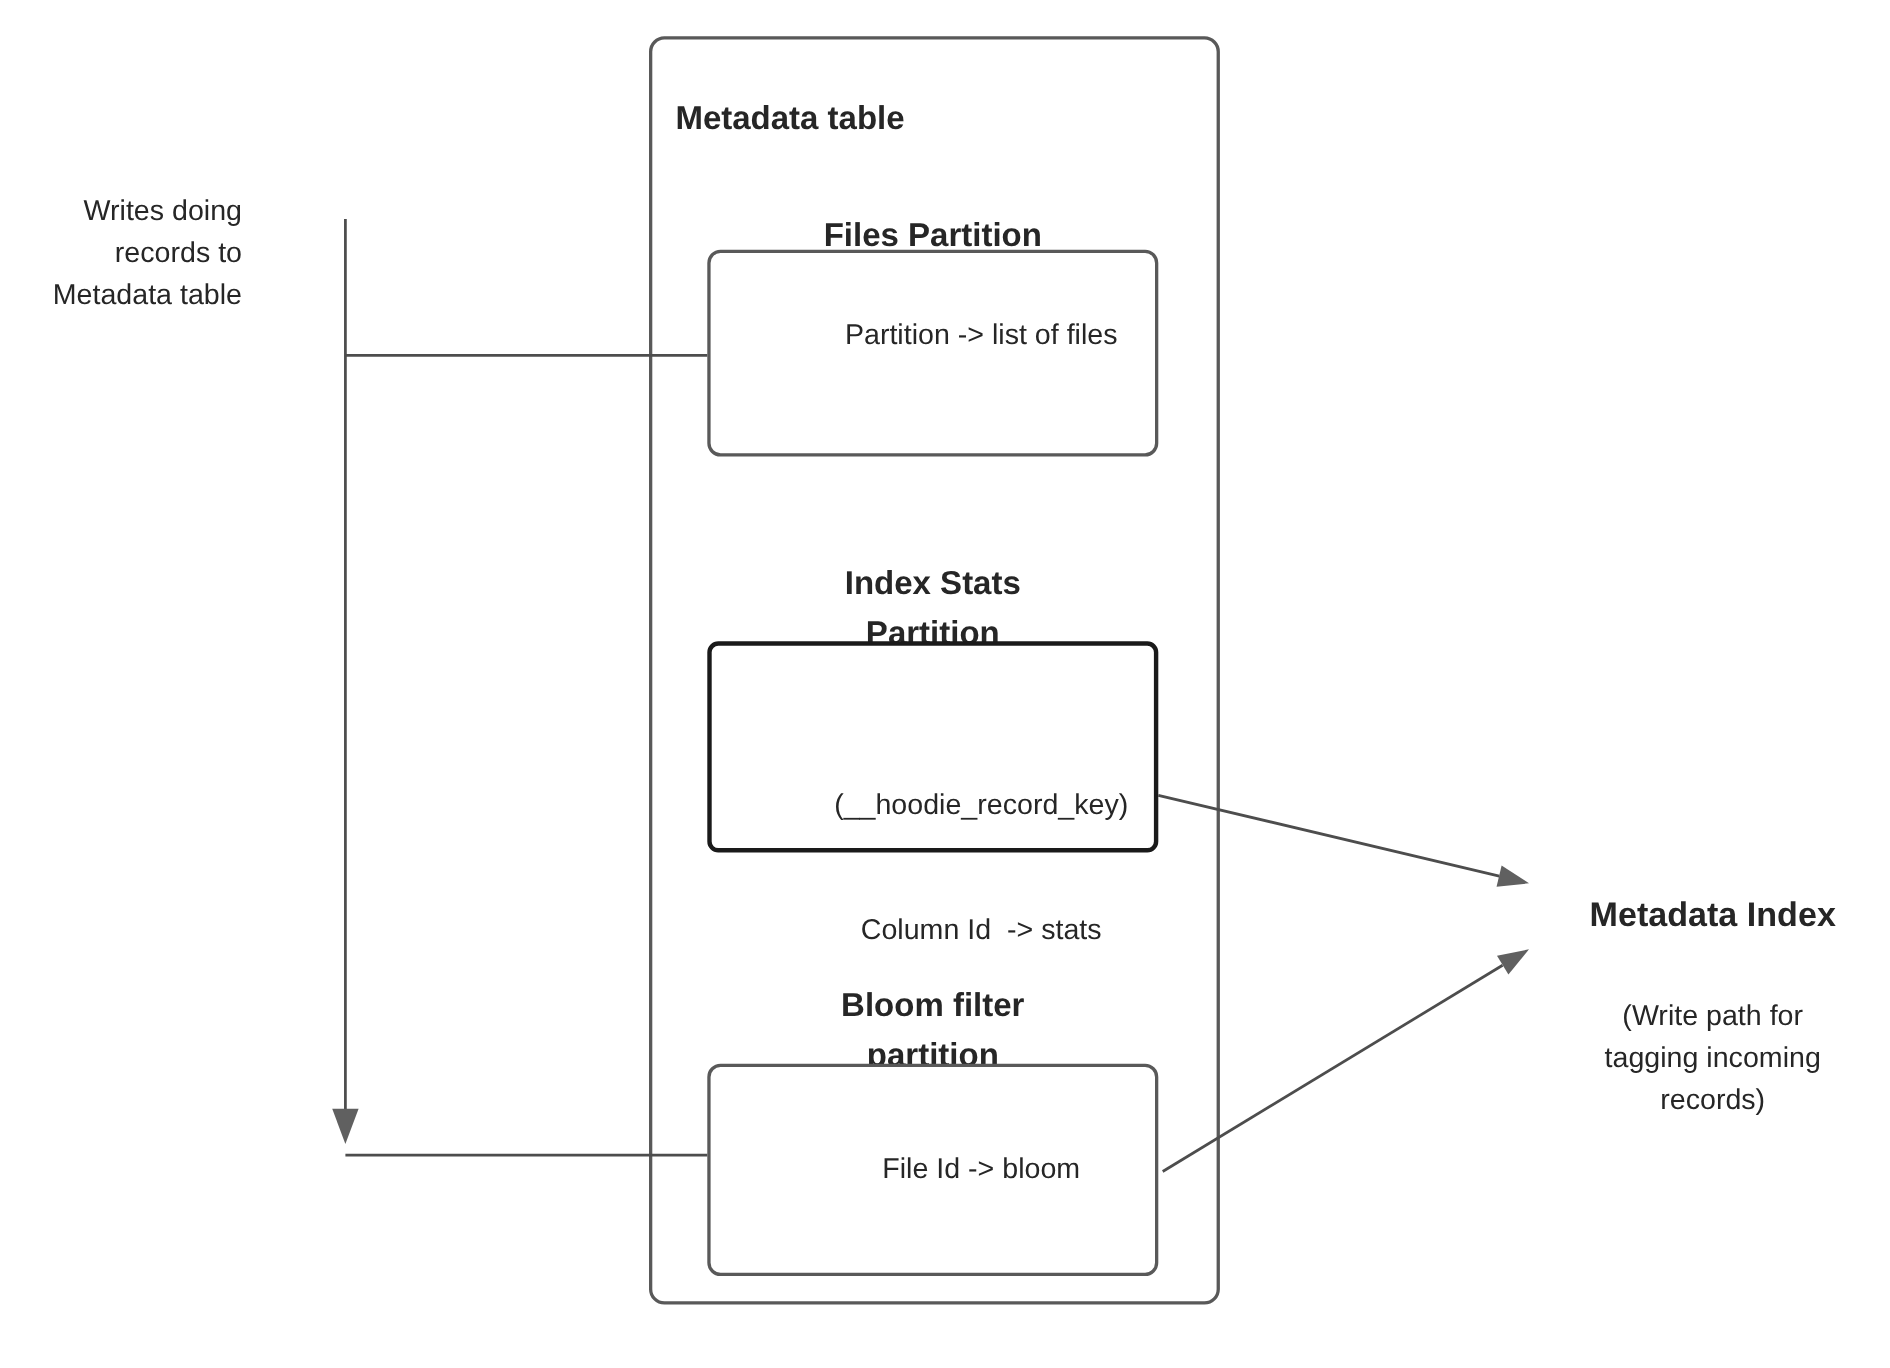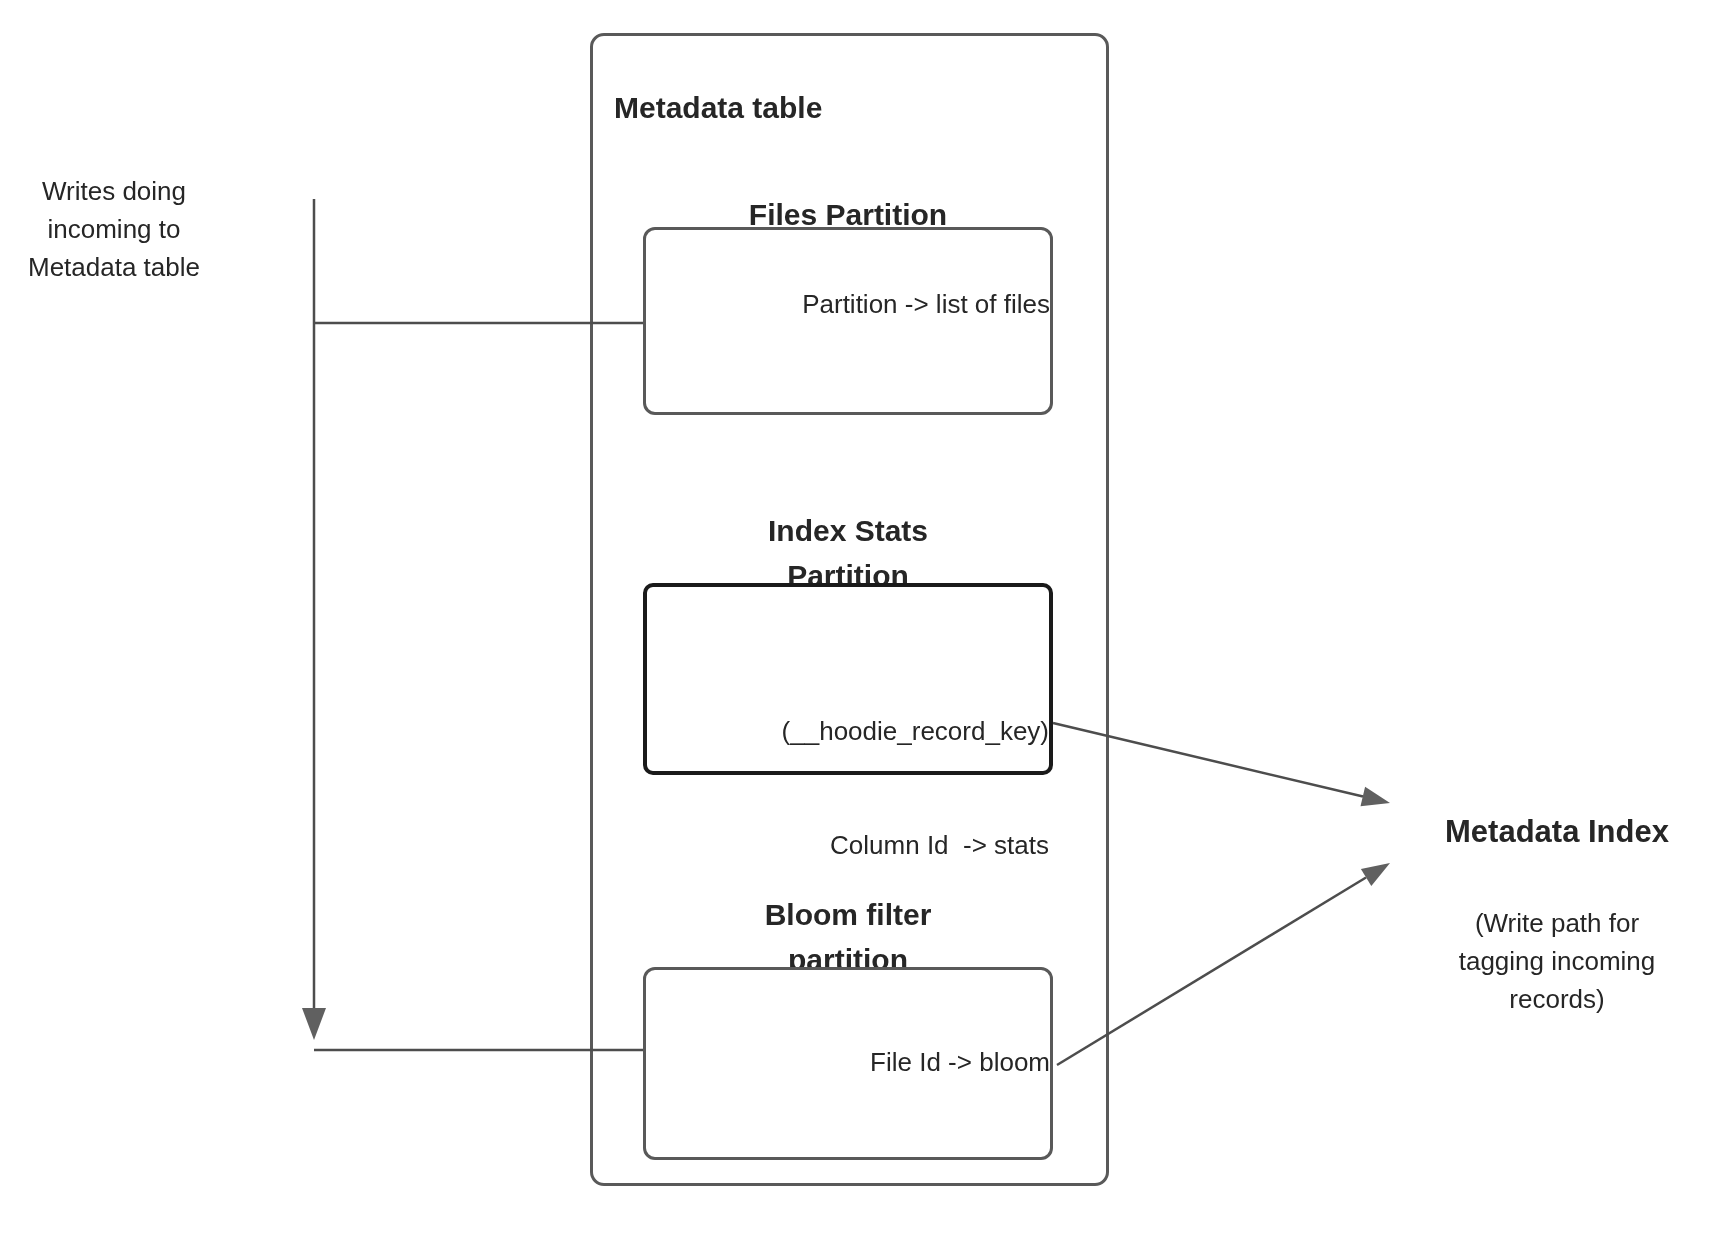--- a/index.html
+++ b/index.html
@@ -40,40 +40,41 @@
     font-weight: bold;
     font-size: 30px;
     line-height: 45px;
     z-index: 2;
     margin-top: 28px;
   }
   .body-text {
     position: absolute;
     left: 0;
     width: 100%;
-    text-align: right;
+    text-align: center;
     font-size: 26px;
     line-height: 38px;
     white-space: pre-wrap;
+    padding-left: 44px;
   }
   .outer-title {
     position: absolute;
     left: 614px;
     top: 85px;
     font-weight: bold;
     font-size: 30px;
     line-height: 45px;
     z-index: 2;
   }
   .left-note {
     position: absolute;
     left: 8px;
     top: 172px;
     width: 212px;
-    text-align: center;
+    text-align: right;
     font-size: 26px;
     line-height: 38px;
     z-index: 2;
   }
   .index-title {
     position: absolute;
     left: 1386px;
     top: 809px;
     width: 342px;
     text-align: center;
@@ -110,21 +111,21 @@
 
     <line x1="1053" y1="723" x2="1363" y2="796.5" stroke="#4d4d4d" stroke-width="2.5"></line>
     <polygon points="1390,803 1360.5,806.2 1365.1,786.8" fill="#606060"></polygon>
 
     <line x1="1057" y1="1065" x2="1366" y2="877.5" stroke="#4d4d4d" stroke-width="2.5"></line>
     <polygon points="1390,863 1371.3,886 1360.9,868.9" fill="#606060"></polygon>
   </svg>
 
   <div class="left-note">
     <div>Writes doing</div>
-    <div>incoming to</div>
+    <div>records to</div>
     <div>Metadata table</div>
   </div>
 
   <div class="box" style="left:590px; top:33px; width:519px; height:1153px; background:transparent; border-radius:14px;"></div>
   <div class="outer-title">Metadata table</div>
 
   <div class="heading" style="top:164px;">Files Partition</div>
   <div class="box" style="left:643px; top:227px; width:410px; height:188px;">
     <div class="body-text" style="top:55px;">Partition -&gt; list of files</div>
   </div>

